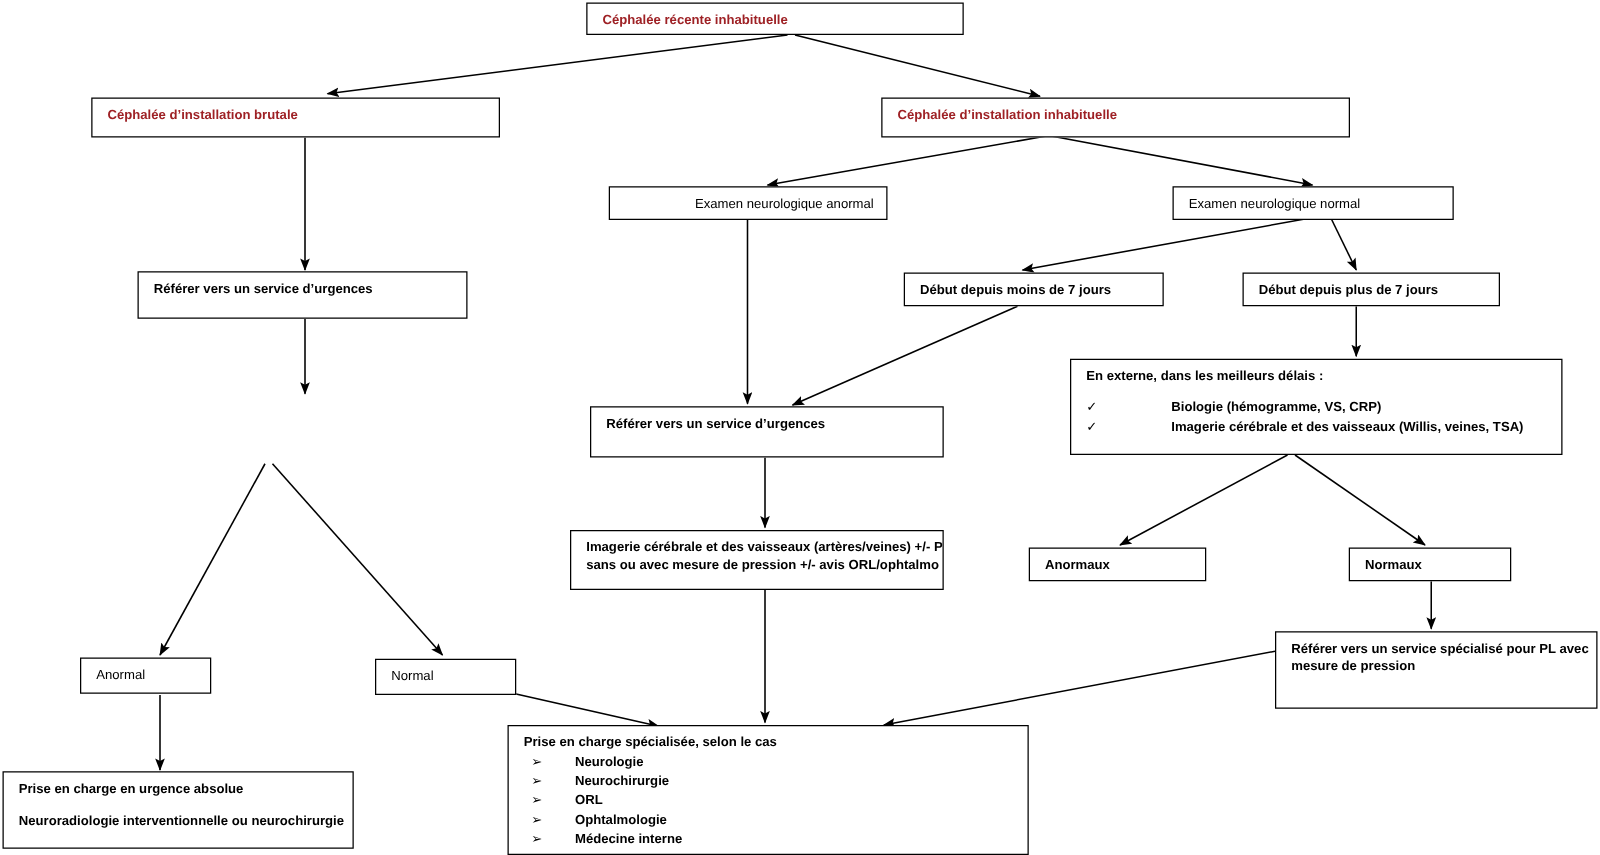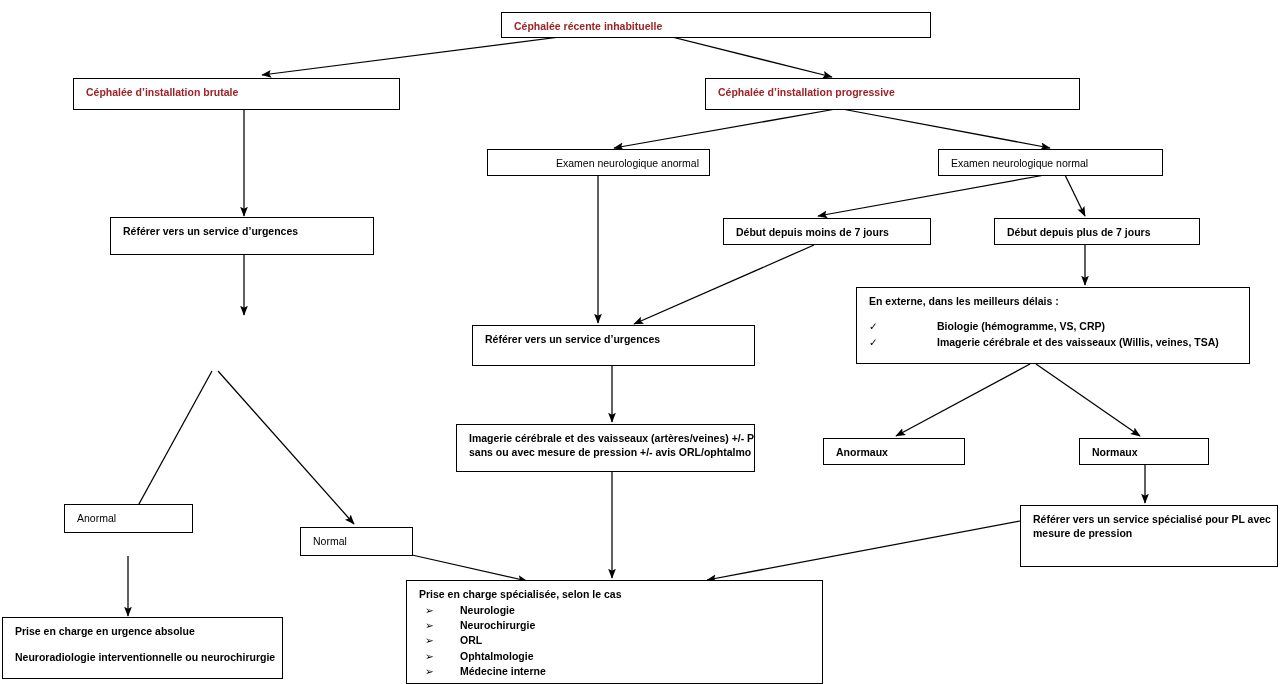--- a/index.html
+++ b/index.html
@@ -127,30 +127,30 @@
       <path d="M212,371 L128,524"></path>
       <path d="M218,371 L354,524"></path>
       <path d="M1145,465 L1145,503"></path>
       <path d="M128,556 L128,616"></path>
       <path d="M412,555 L527,581"></path>
       <path d="M612,472 L612,578"></path>
       <path d="M1020,521 L707,580"></path>
     </g>
   </svg>
 
-  <div class="node red" style="left:469px; top:12px; width:430px; height:26px;margin-left:32px;">
+  <div class="node red" style="left:469px; top:2px; width:302px; height:26px;">
     <span class="node-line">Céphalée récente inhabituelle</span>
   </div>
 
   <div class="node red" style="left:73px; top:78px; width:327px; height:32px;">
     <span class="node-line">Céphalée d’installation brutale</span>
   </div>
 
   <div class="node red" style="left:705px; top:78px; width:375px; height:32px;">
-    <span class="node-line">Céphalée d’installation progressive</span>
+    <span class="node-line">Céphalée d’installation inhabituelle</span>
   </div>
 
   <div class="node plain" style="left:487px; top:149px; width:223px; height:27px;text-align:right;">
     <span class="node-line">Examen neurologique anormal</span>
   </div>
 
   <div class="node plain" style="left:938px; top:149px; width:225px; height:27px;">
     <span class="node-line">Examen neurologique normal</span>
   </div>
 
@@ -191,21 +191,21 @@
   </div>
 
   <div class="node" style="left:823px; top:438px; width:142px; height:27px;">
     <span class="node-line">Anormaux</span>
   </div>
 
   <div class="node" style="left:1079px; top:438px; width:130px; height:27px;">
     <span class="node-line">Normaux</span>
   </div>
 
-  <div class="node plain" style="left:64px; top:504px; width:129px; height:29px;">
+  <div class="node plain" style="left:64px; top:526px; width:105px; height:29px;">
     <span class="node-line">Anormal</span>
   </div>
 
   <div class="node plain" style="left:300px; top:527px; width:113px; height:29px;">
     <span class="node-line">Normal</span>
   </div>
 
   <div class="node" style="left:1020px; top:505px; width:258px; height:62px;">
     <span class="node-line">Référer vers un service spécialisé pour PL avec</span>
     <span class="node-line">mesure de pression</span>

